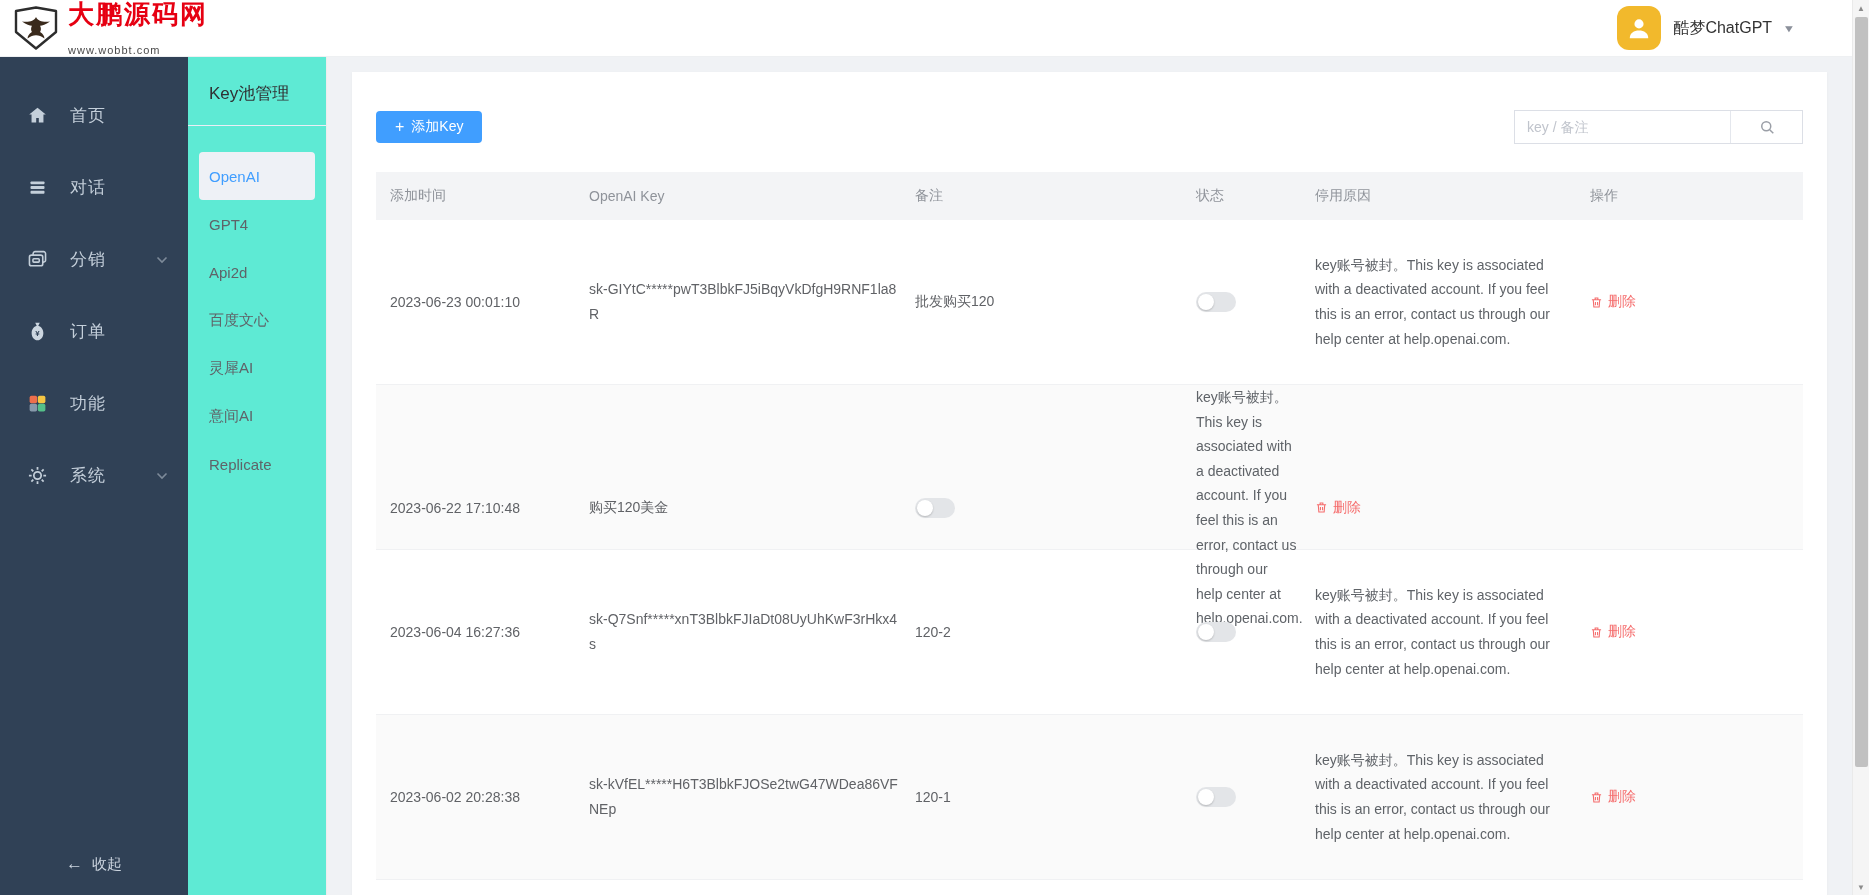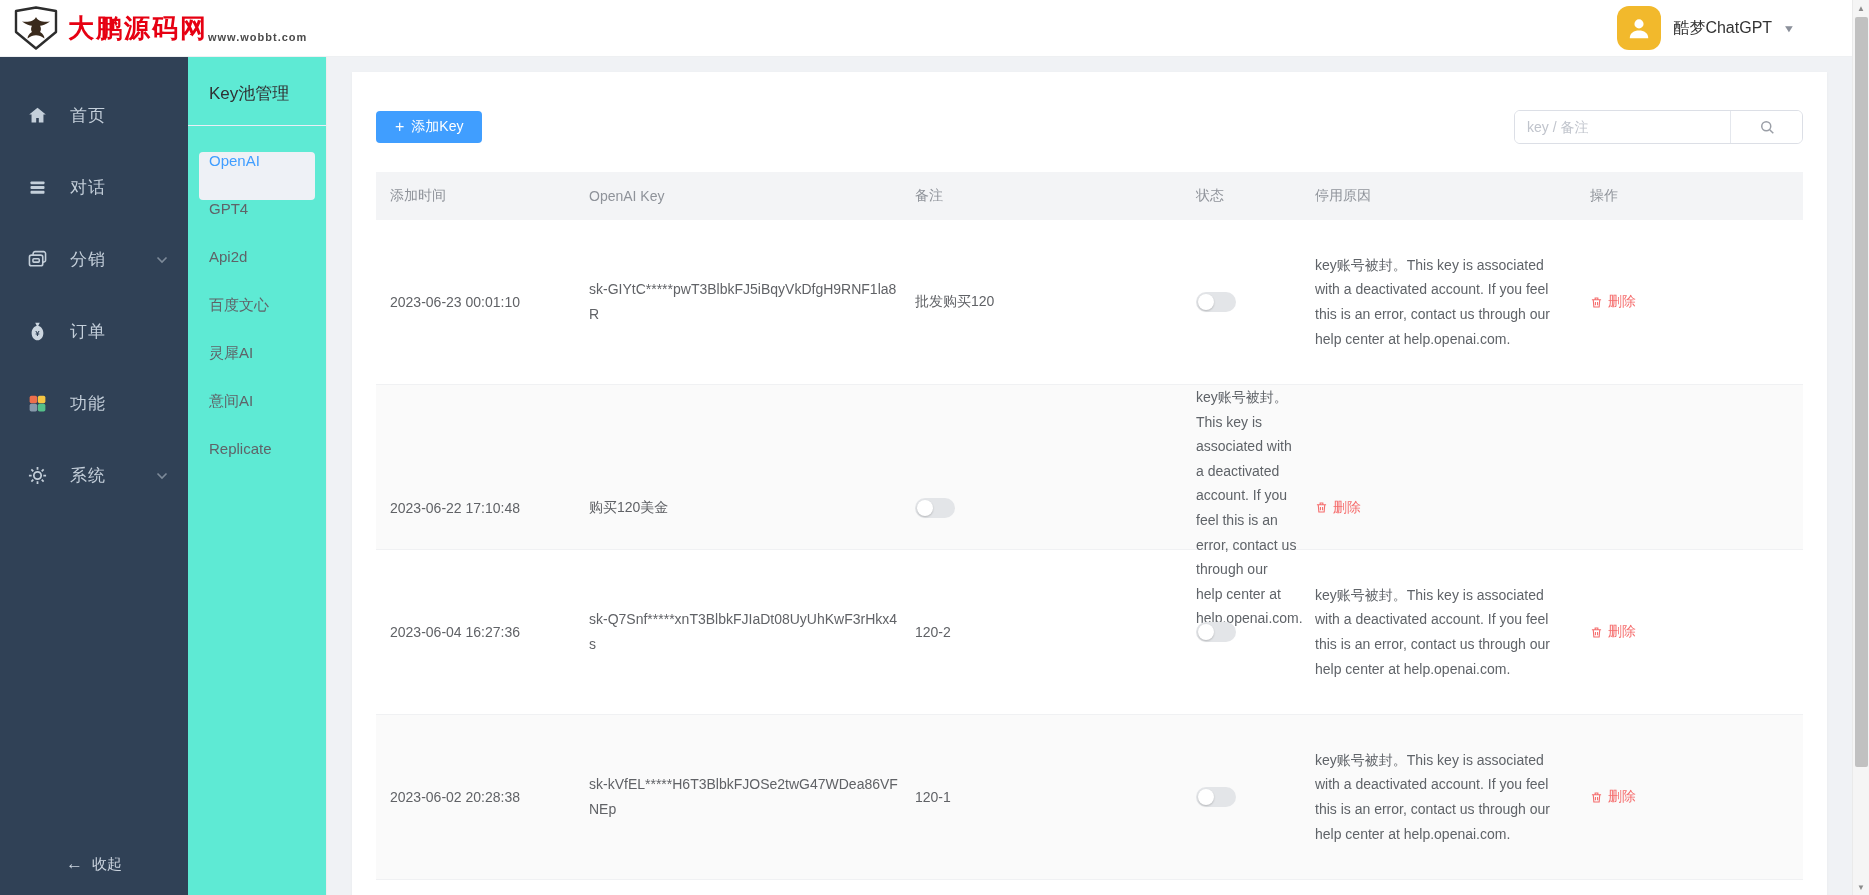--- a/index.html
+++ b/index.html
@@ -4,23 +4,23 @@
 <style>
   * { margin:0; padding:0; box-sizing:border-box; }
   html,body { width:1869px; height:895px; overflow:hidden; }
   body { font-family:"Liberation Sans","DejaVu Sans",sans-serif; background:#fff; }
   .app { position:relative; width:1869px; height:895px; overflow:hidden; }
 
   
   .topbar { height:57px; width:1852px; display:flex; justify-content:space-between; align-items:center;
             padding:0 58px 0 12px; background:#fff; border-bottom:1px solid #eef0f2; }
   .brand { display:flex; align-items:center; gap:8px; cursor:pointer; }
-  .brand-text { display:flex; align-items:center; line-height:1; }
+  .brand-text { display:flex; flex-direction:column; align-items:flex-start; line-height:1; }
   .brand-name { color:#e60012; font-weight:bold; font-size:26px; letter-spacing:2px; }
-  .brand-url { color:#4a4a4a; font-weight:bold; font-size:11px; margin-top:18px; letter-spacing:1px; }
+  .brand-url { color:#4a4a4a; font-weight:normal; font-size:11px; margin-top:18px; letter-spacing:1px; }
   .userbox { display:flex; align-items:center; gap:12px; cursor:pointer; }
   .avatar { width:44px; height:44px; border-radius:12px; background:#f2b92c; display:flex; align-items:center; justify-content:center; }
   .username { font-size:16px; color:#333; }
   .caret { font-size:10px; color:#8b909a; transform:scaleX(1.3); }
 
   
   .layout { display:flex; width:1852px; height:838px; }
 
   
   .sidebar { width:188px; background:#304156; position:relative; padding-top:22px; flex:none; }
@@ -28,31 +28,31 @@
   .side-item .lab { font-size:17px; margin-left:22px; letter-spacing:1px; }
   .side-item .chev { position:absolute; right:20px; top:33px; }
   .collapse-btn { position:absolute; bottom:14px; left:0; width:100%; height:34px; display:flex; align-items:center; justify-content:center;
                   gap:9px; color:#cdd6e0; font-size:15px; cursor:pointer; }
   .collapse-btn .arr { font-size:17px; }
 
   
   .submenu { width:139px; background:#5eead4; border-right:1px solid #ededed; flex:none; }
   .submenu-title { font-size:17px; color:#303133; padding:25px 0 20px 21px; border-bottom:1px solid #ebeef5; }
   .submenu-list { padding-top:26px; }
-  .sub-item { height:48px; display:flex; padding-left:21px; font-size:15px; color:#5f6368; cursor:pointer; }
+  .sub-item { height:48px; display:flex; align-items:center; padding-left:21px; font-size:15px; color:#5f6368; cursor:pointer; }
   .sub-item.active { background:#eef1f6; border-radius:4px; margin:0 11px; padding-left:10px; color:#409eff; }
 
   
   .content { flex:1; background:#f0f2f5; padding:15px 25px 0 25px; overflow:hidden; }
   .card { background:#fff; height:100%; padding:38px 24px 0 24px; box-shadow:0 1px 3px rgba(0,0,0,.04); }
   .toolbar-row { display:flex; justify-content:space-between; align-items:center; margin-bottom:28px; }
   .btn-primary { height:32px; background:#409eff; color:#fff; border:none; border-radius:4px; font-size:14px;
                  display:flex; align-items:center; gap:7px; padding:0 19px; cursor:pointer; font-family:inherit; }
   .btn-primary .plus { font-size:16px; font-weight:400; line-height:1; }
-  .searchbox { width:289px; height:34px; border:1px solid #dcdfe6; border-radius:6px; display:flex; background:#fff; overflow:hidden; }
+  .searchbox { width:289px; height:34px; border:1px solid #dcdfe6; border-radius:0; display:flex; background:#fff; overflow:hidden; }
   .searchbox input { flex:1; border:none; outline:none; padding:0 12px; font-size:14px; color:#606266; font-family:inherit; }
   .searchbox input::placeholder { color:#c0c4cc; }
   .search-btn { width:72px; border:none; border-left:1px solid #e4e7ed; background:#fff; display:flex; align-items:center; justify-content:center; cursor:pointer; }
 
   
   .tbl { width:100%; }
   .trow { display:grid; grid-template-columns:199px 326px 281px 119px 275px 1fr; align-items:center; }
   .thead { background:#f3f4f6; height:48px; }
   .thead .cell { font-size:14px; font-weight:normal; color:#8f939a; }
   .cell { padding-left:14px; font-size:14px; color:#606266; }

